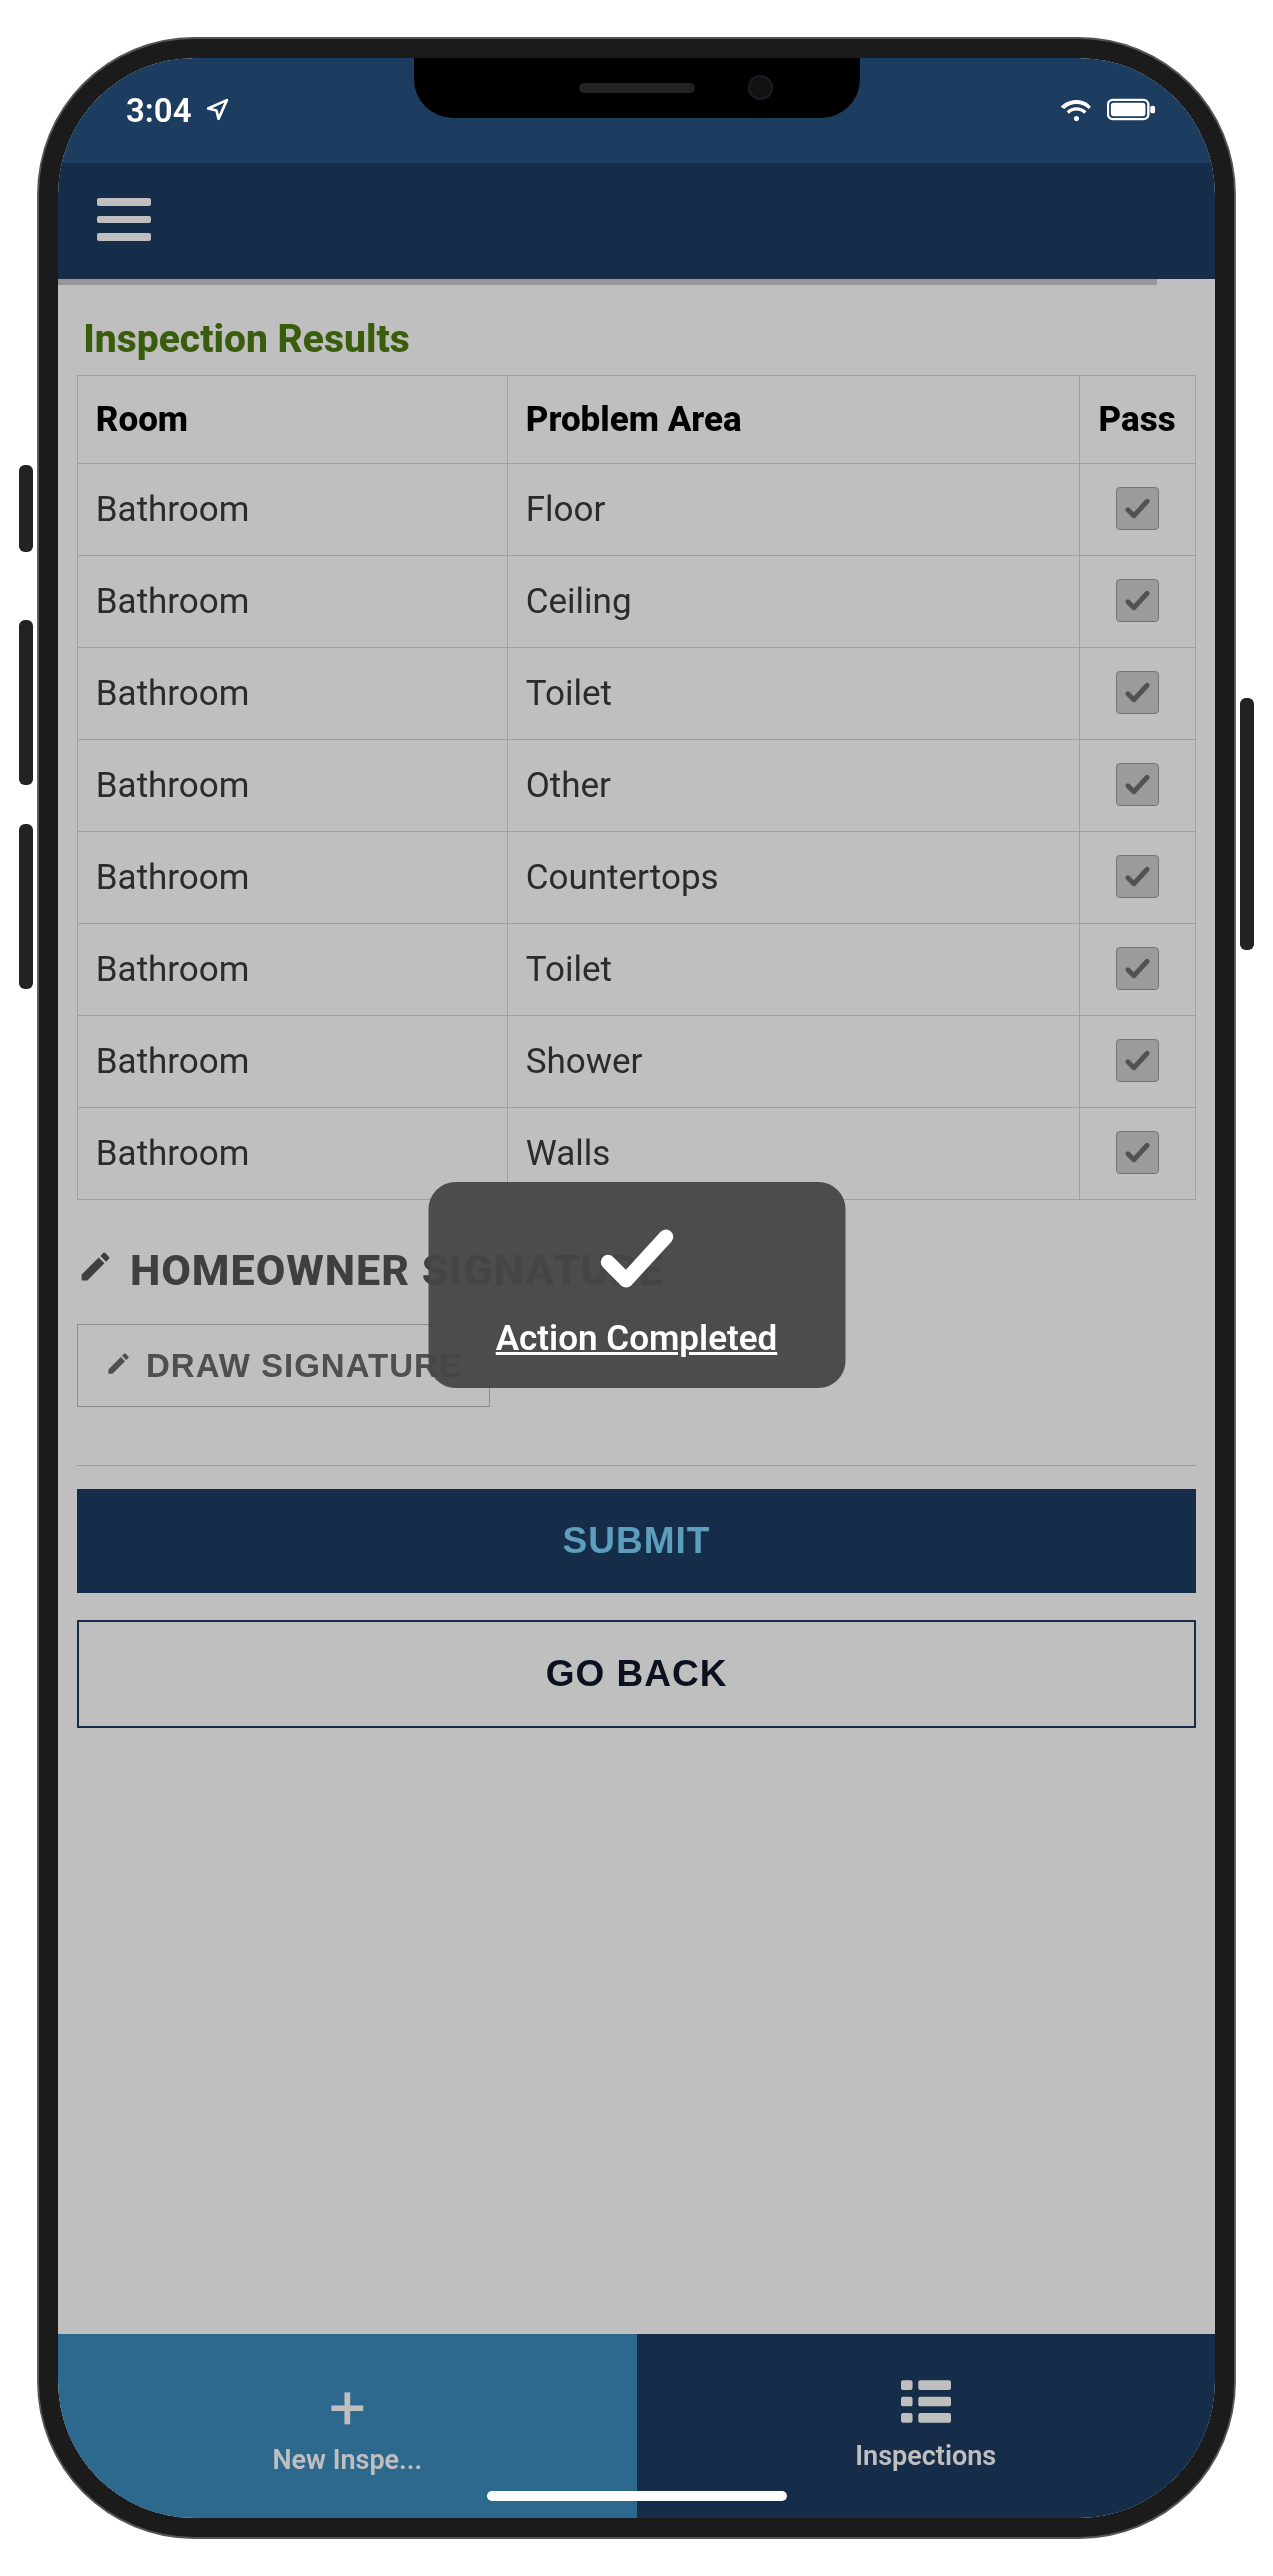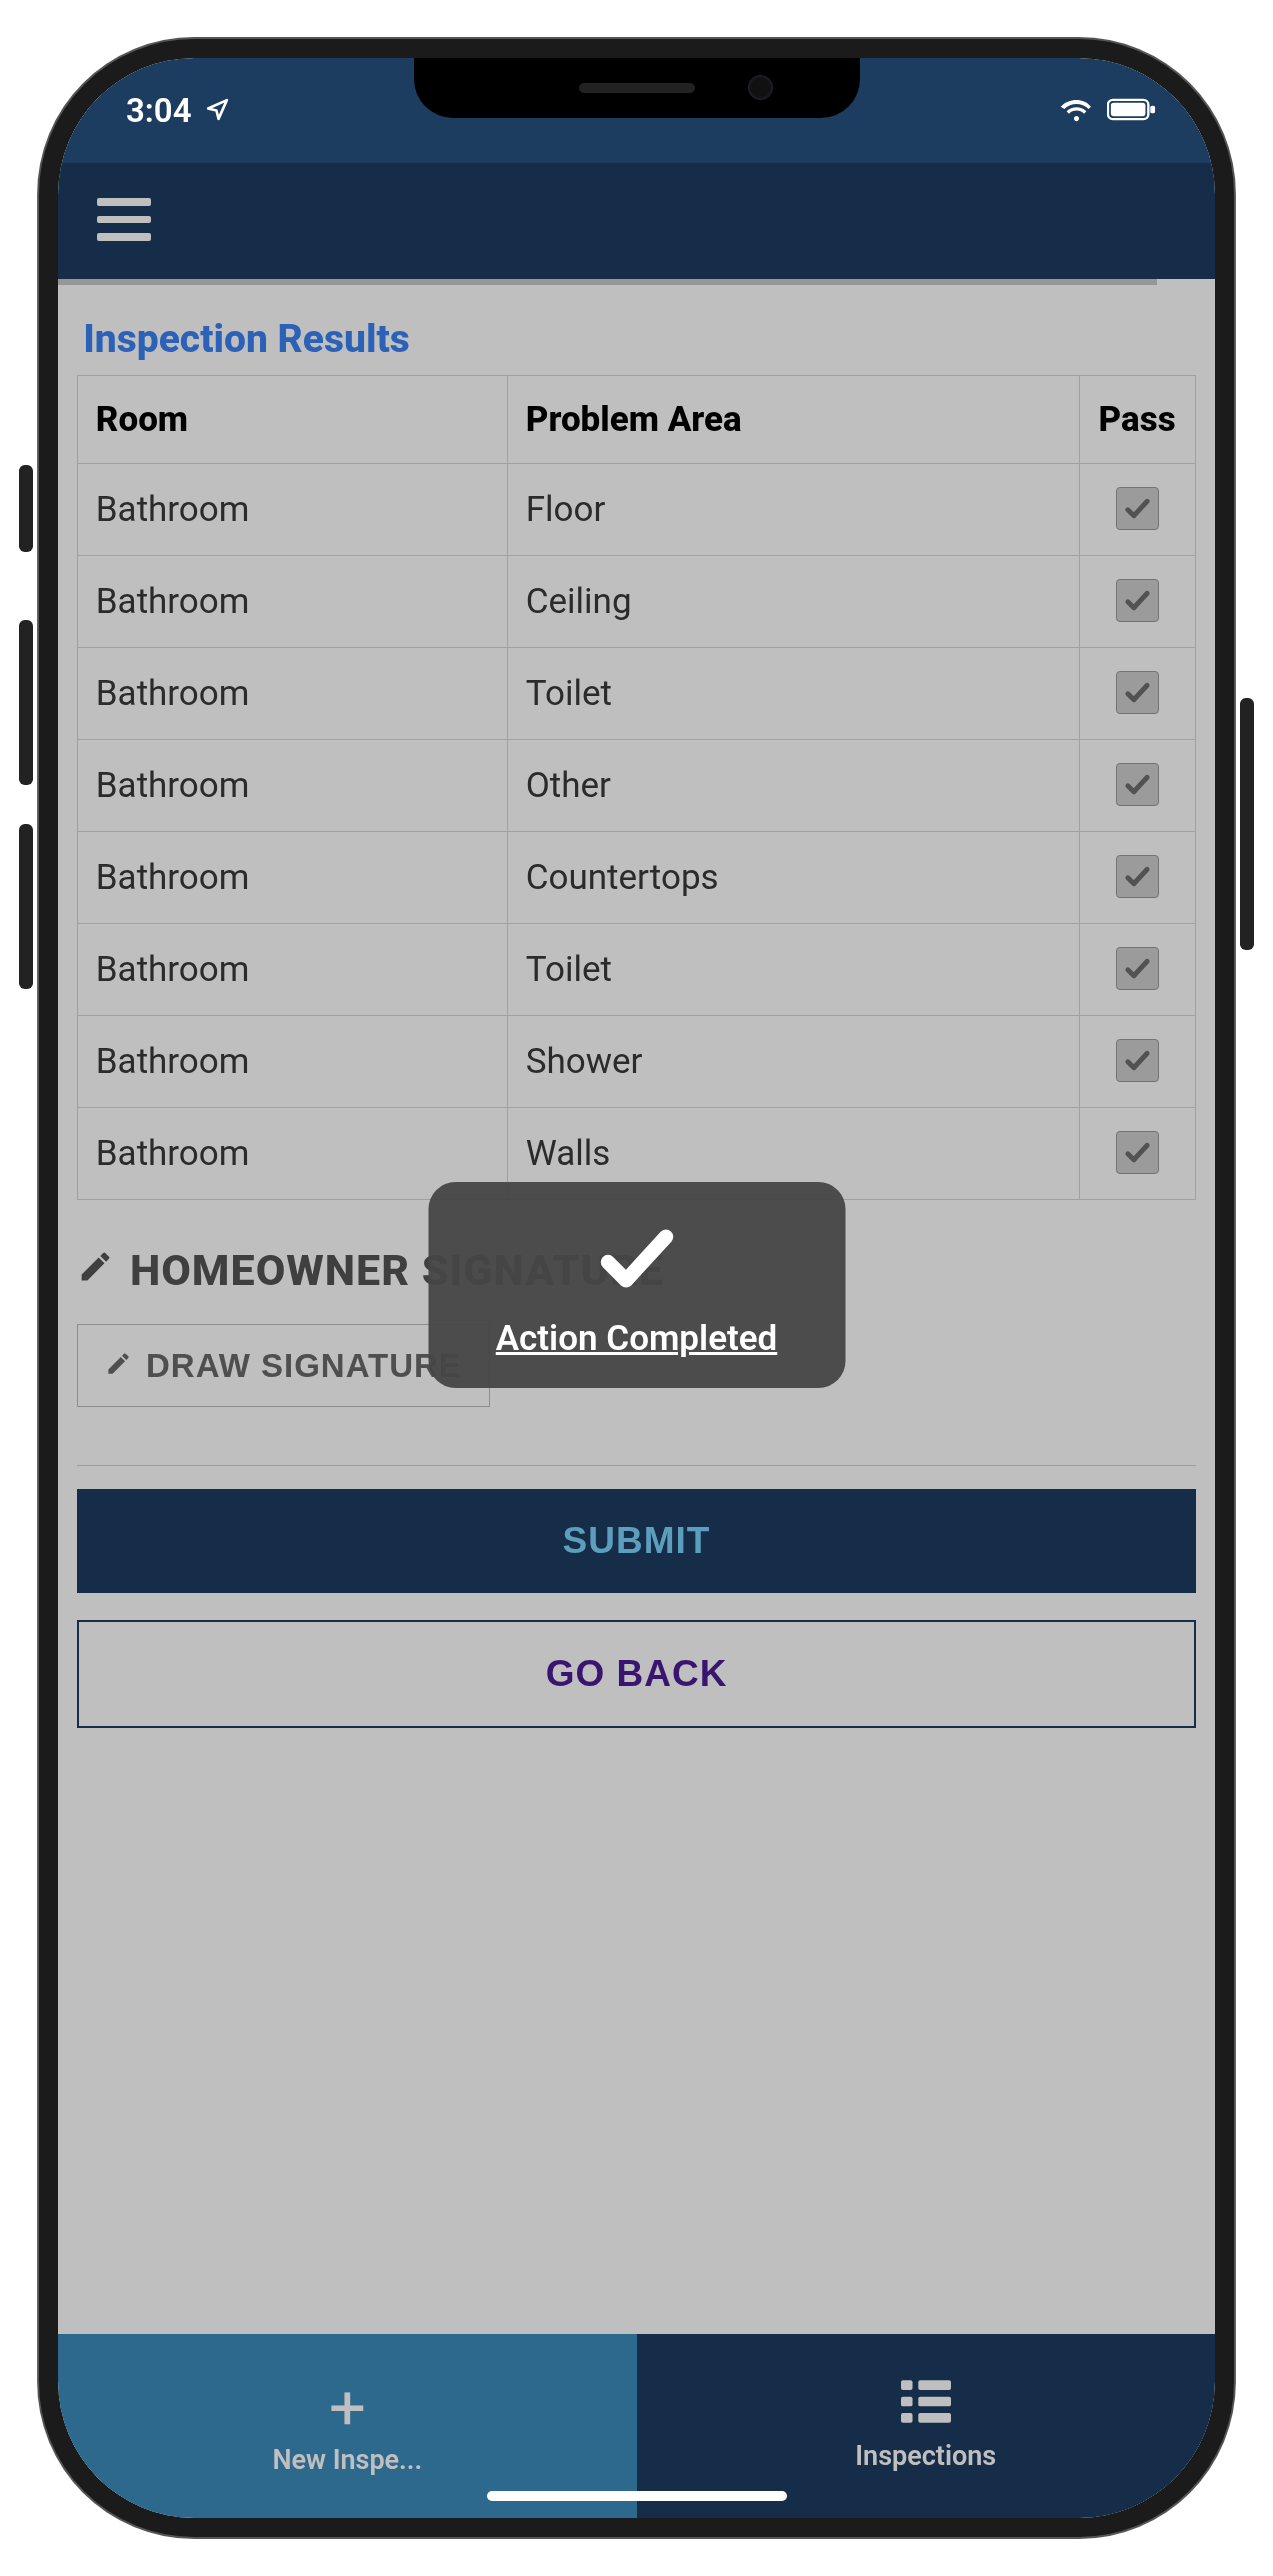--- a/index.html
+++ b/index.html
@@ -106,21 +106,21 @@
   .nav-underline .active{ float:right; width:58px; height:100%; background:#fff;}
 
   .content{
     flex:1;
     background:#fff;
     overflow:auto;
     padding:27px 19.4px 39px 19.4px;
   }
 
   .section-title{
-    font-size:39px; font-weight:800; color:#3b82f6;
+    font-size:39px; font-weight:800; color:#4d7c0f;
     margin:3.9px 0 13.6px 5.8px;
   }
 
   table.results{
     width:100%;
     border-collapse:collapse;
     font-size:35px;
     color:#3a3a3a;
   }
   table.results th, table.results td{
@@ -158,21 +158,21 @@
   .submit-btn{
     display:block; width:100%;
     background:#1c3c60; color:#7dd3fc;
     font-size:37px; font-weight:800; letter-spacing:1px;
     padding:31px 0;
     border:none; cursor:pointer;
   }
   .goback-btn{
     margin-top:27px;
     display:block; width:100%;
-    background:#fff; color:#4c1d95;
+    background:#fff; color:#0f172a;
     font-size:37px; font-weight:800; letter-spacing:1px;
     padding:31px 12px;
     border:2.9px solid #1c3c60; cursor:pointer;
   }
 
   .tab-bar{
     height:184px;
     display:flex;
     color:#fff;
   }

